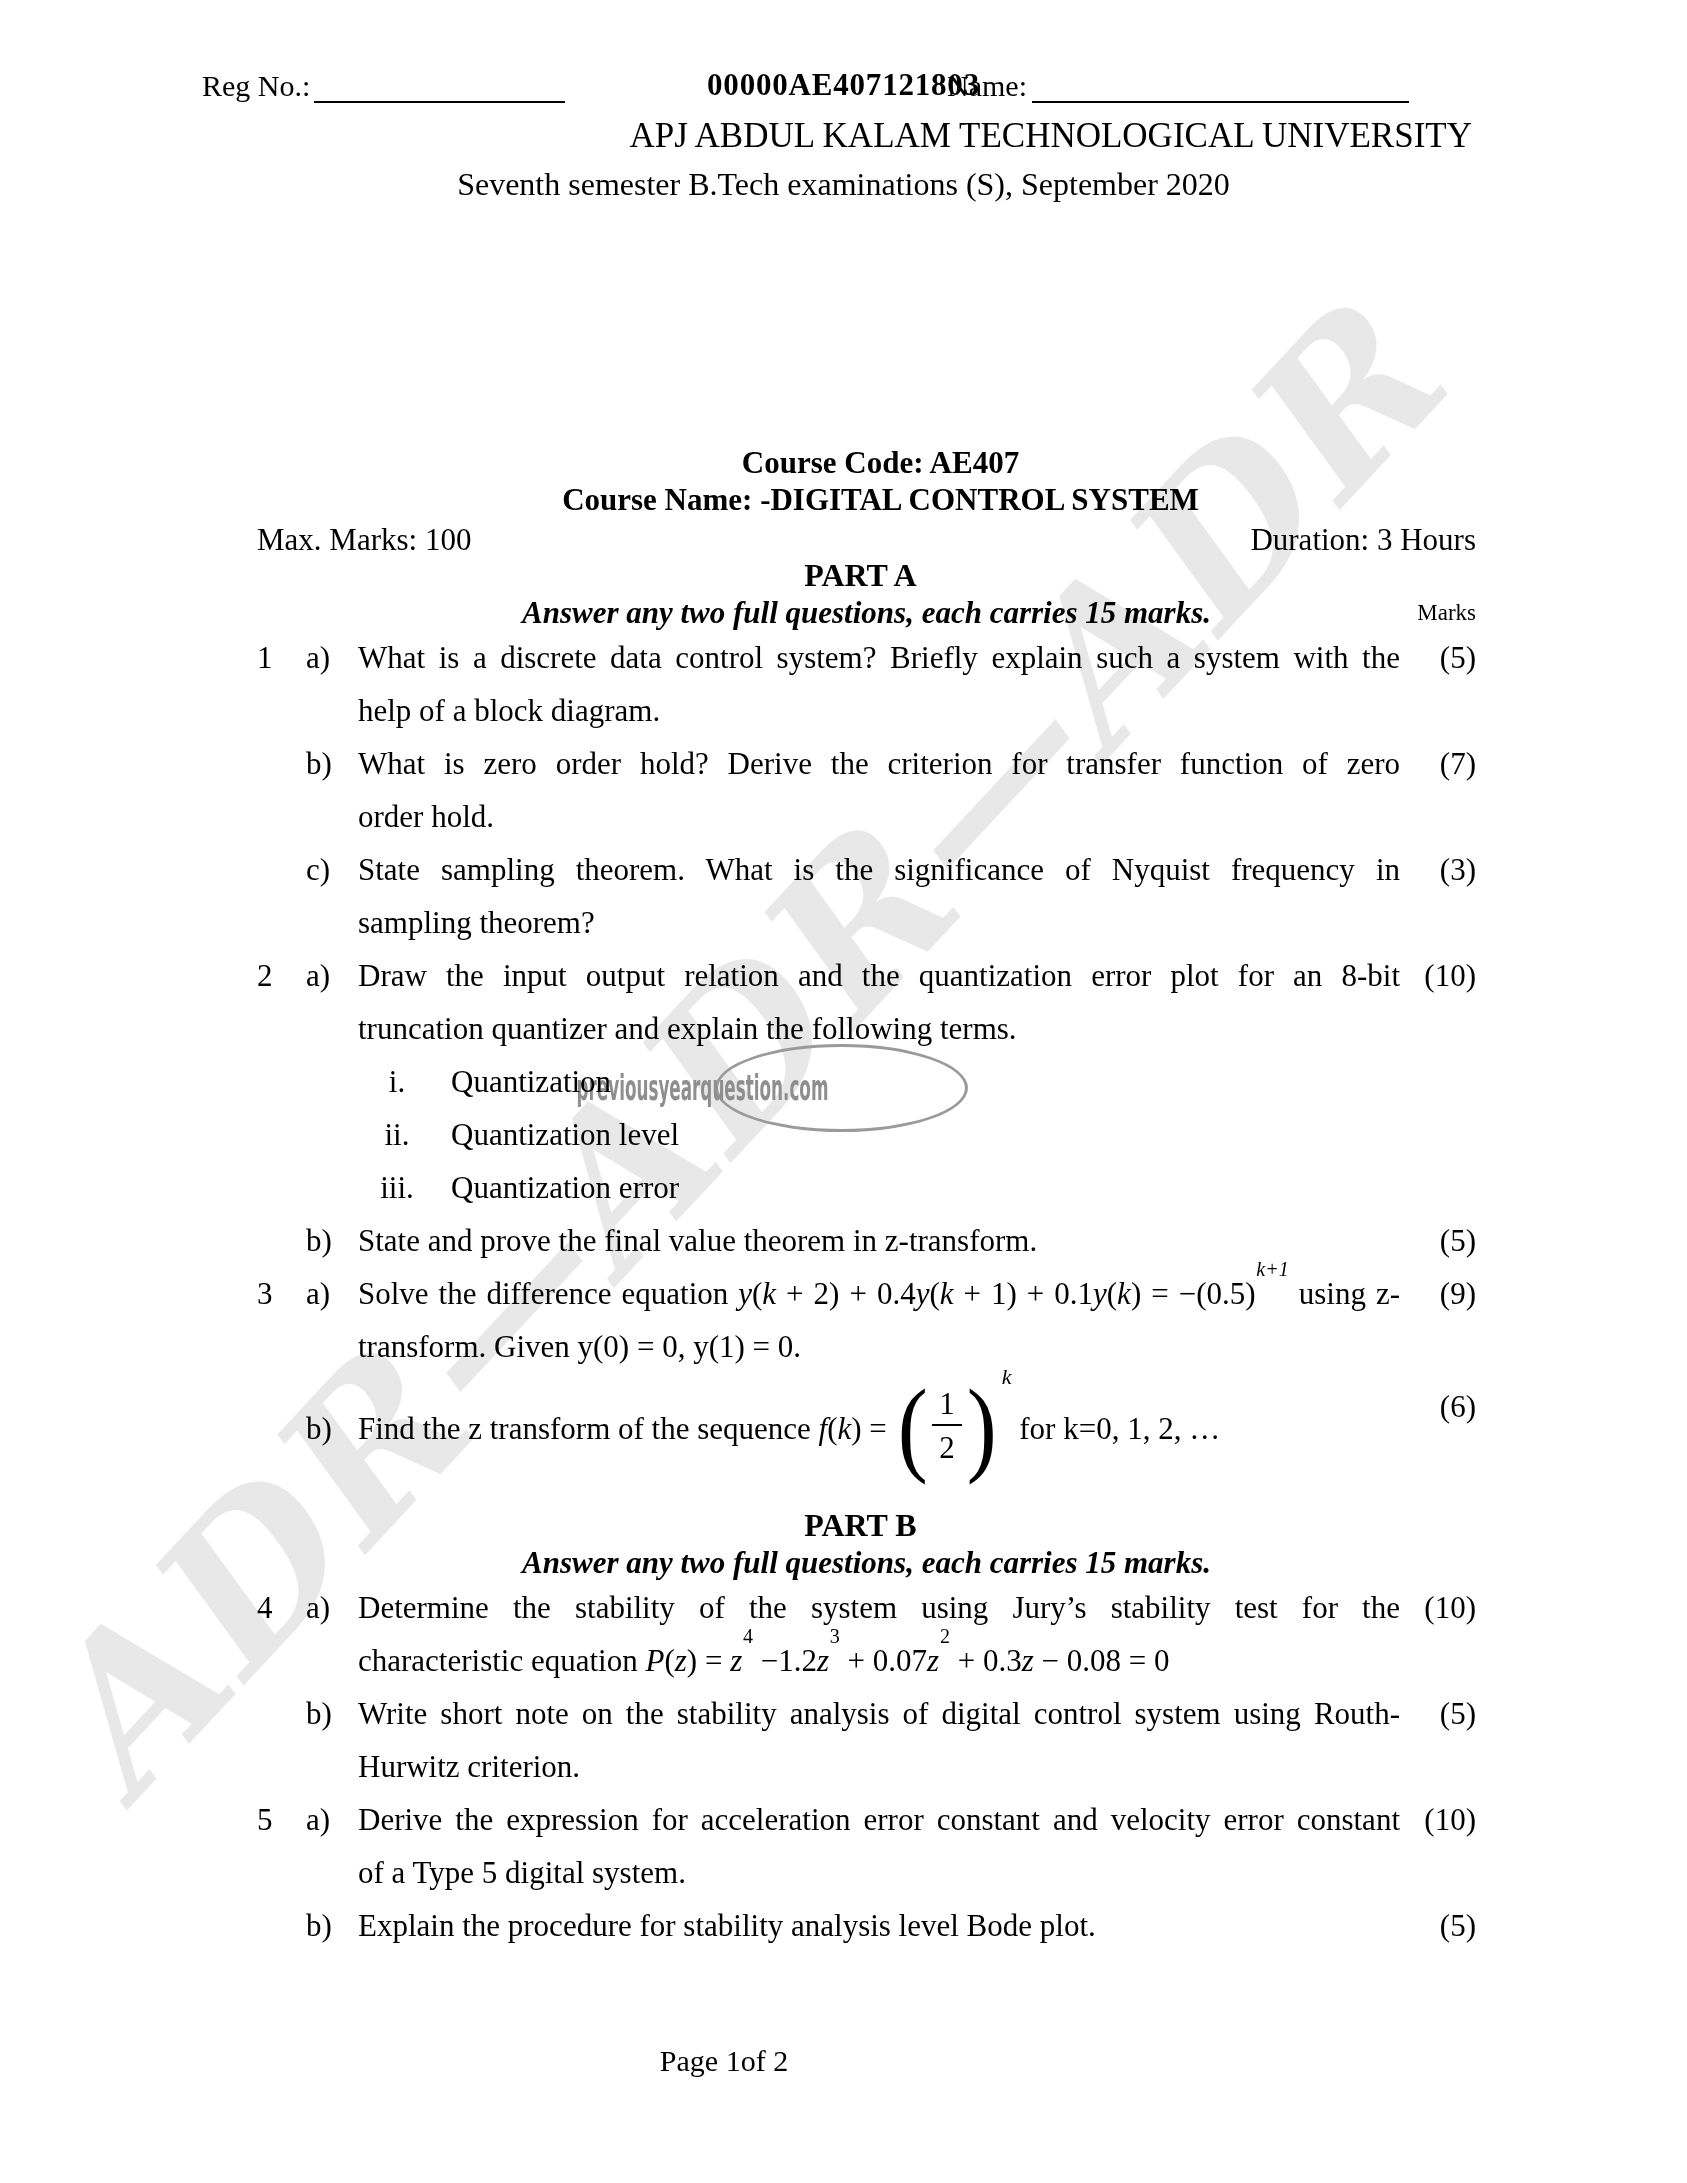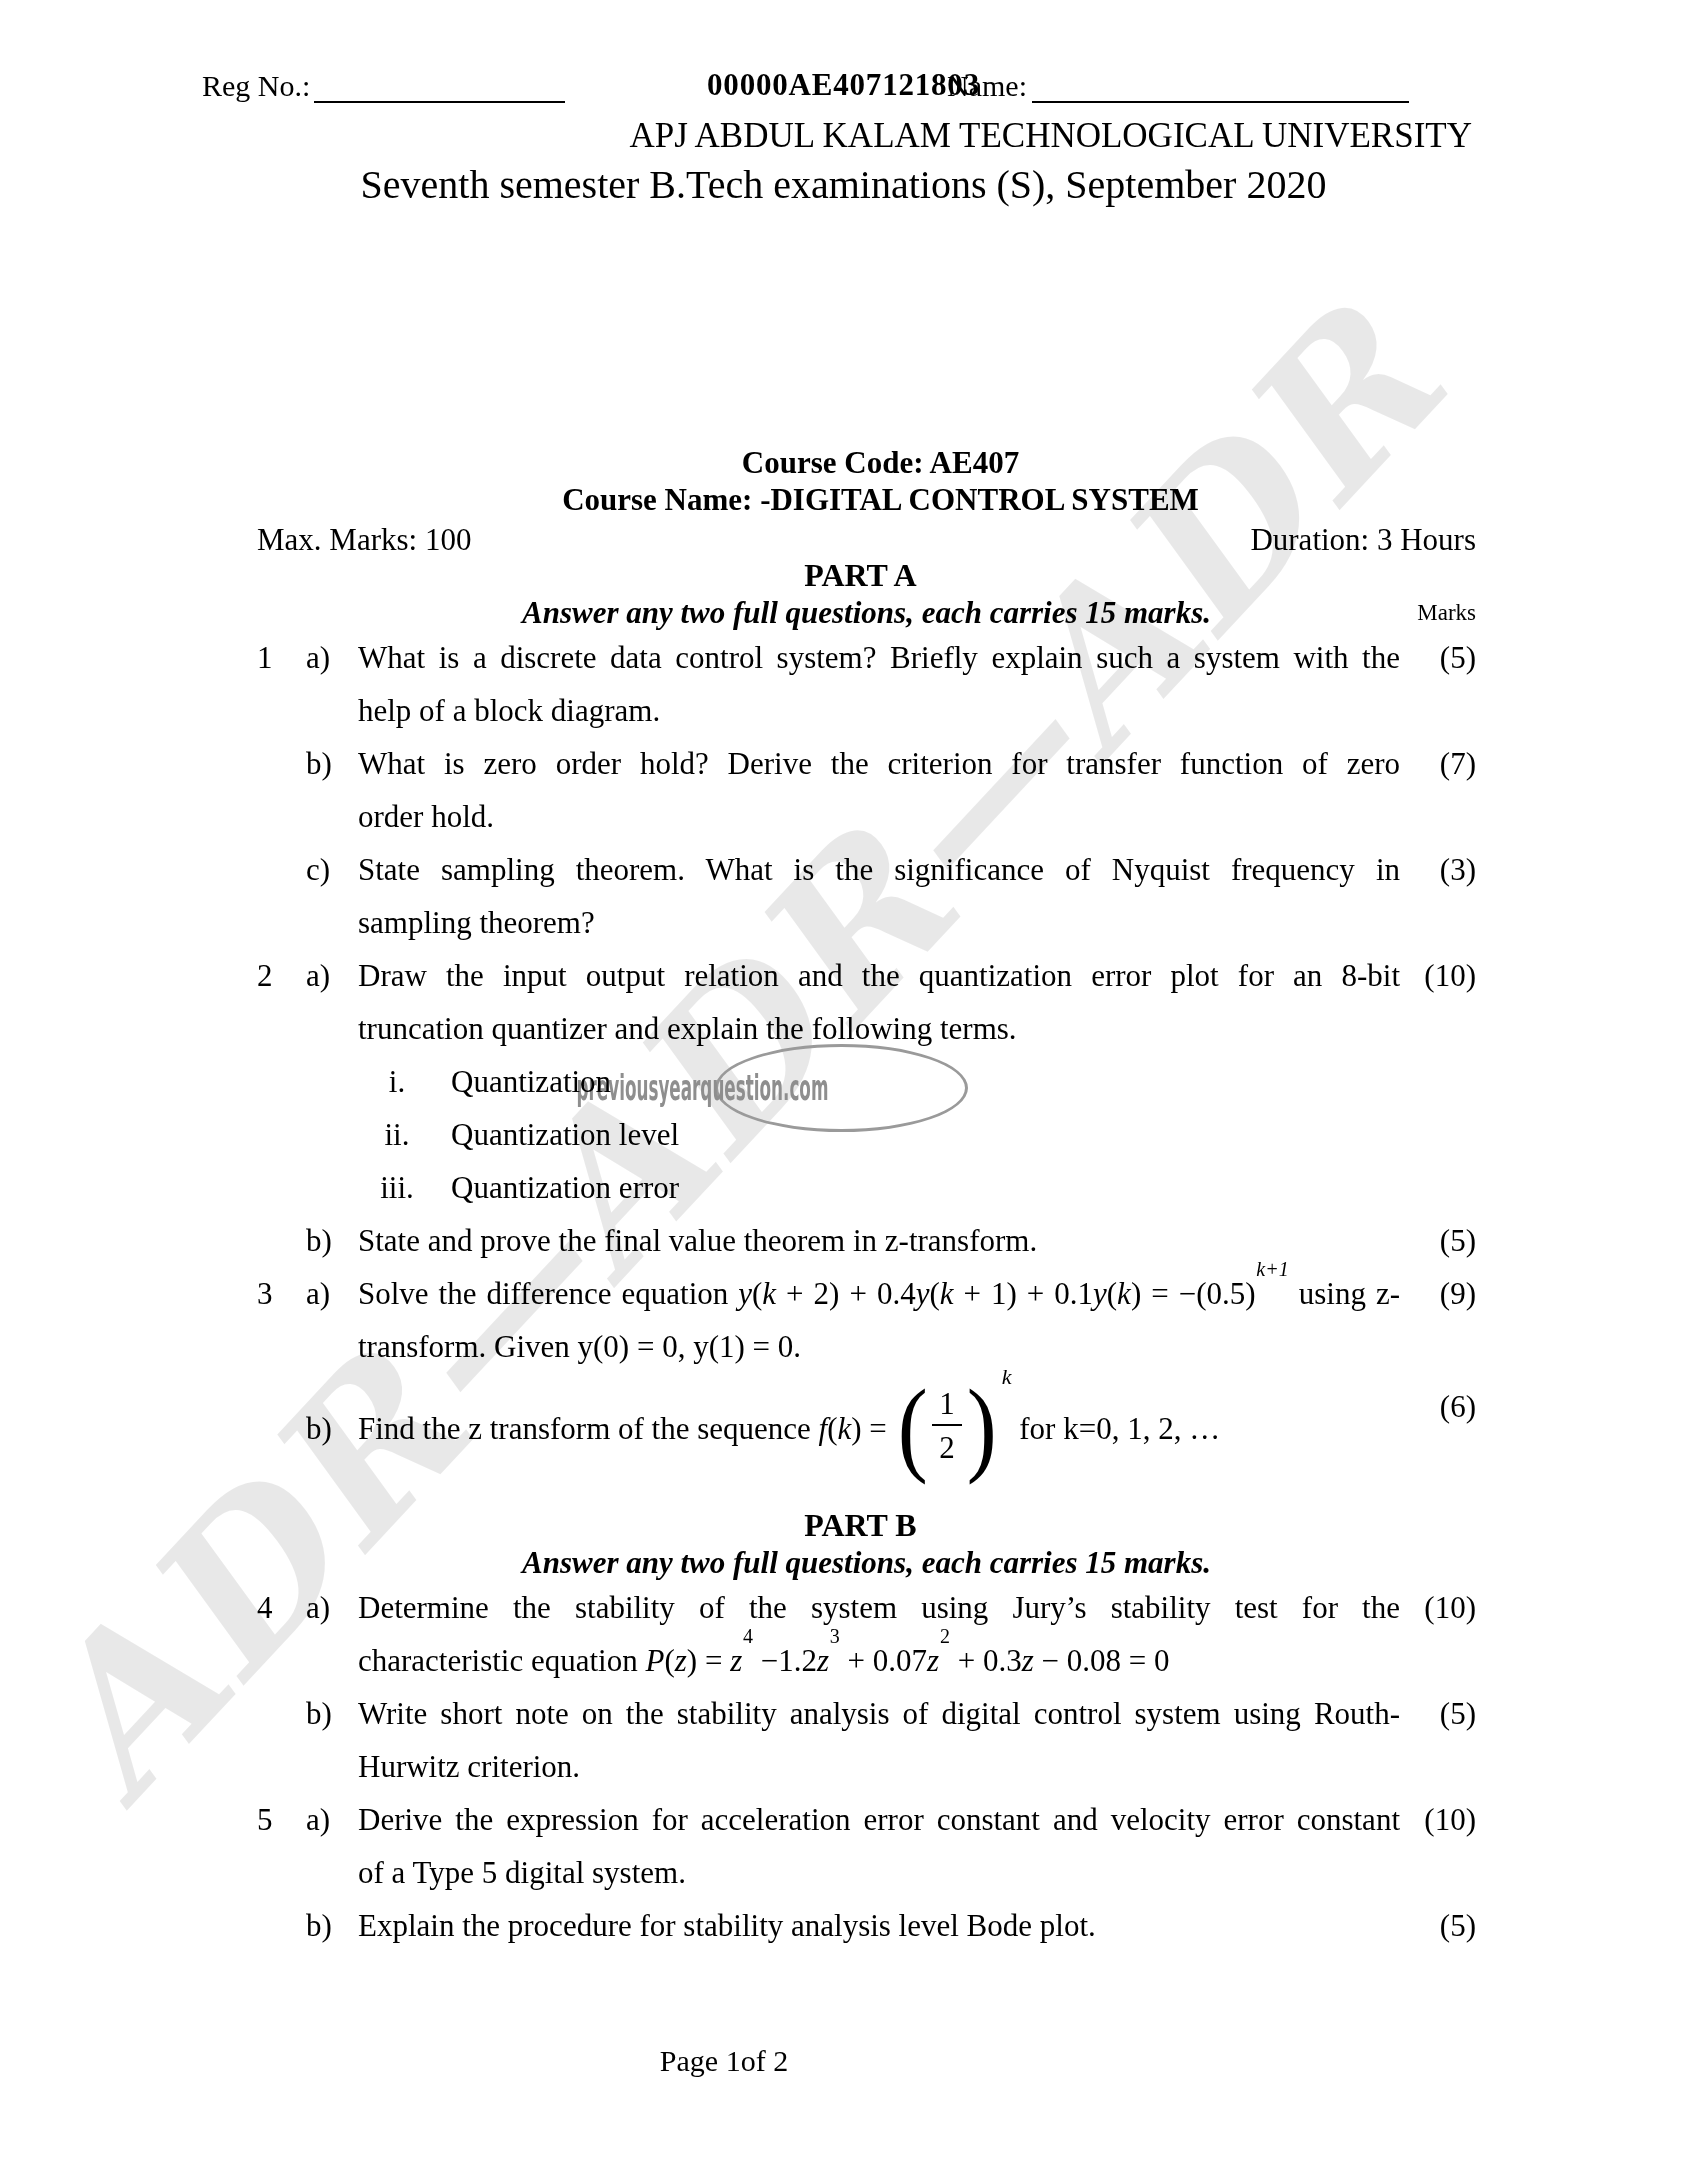--- a/index.html
+++ b/index.html
@@ -32,21 +32,21 @@
   .hdr-code { position:absolute; left:0; top:66px; width:1687px; text-align:center;
               font-weight:bold; font-size:31px; line-height:37px; letter-spacing:0.8px; z-index:3; }
   .hdr-name { position:absolute; left:947px; top:67px; font-size:30px; line-height:37px; z-index:4; }
   .uline { display:inline-block; border-bottom:2.5px solid #000; height:25px; vertical-align:-6.7px; }
   .ul-reg  { width:251px; margin-left:3.4px; }
   .ul-name { width:377px; margin-left:5px; }
 
   .title    { position:absolute; left:0; top:116px; width:1472px; text-align:right;
               font-weight:normal; font-size:35px; line-height:40px; z-index:3; }
   .subtitle { position:absolute; left:0; top:165px; width:1687px; text-align:center;
-              font-size:40px; line-height:39px; z-index:3; }
+              font-size:32px; line-height:39px; z-index:3; }
 
   .ccode { position:absolute; left:37px; top:444px; width:1687px; text-align:center;
            font-weight:bold; font-size:31px; line-height:37px; z-index:3; }
   .cname { position:absolute; left:37px; top:481px; width:1687px; text-align:center;
            font-weight:bold; font-size:31px; line-height:37px; z-index:3; }
   .mrow  { position:absolute; left:257px; top:521px; width:1219px;
            display:flex; justify-content:space-between; font-size:31px; line-height:37px; z-index:3; }
 
   .part-title { position:absolute; left:17px; top:557px; width:1687px; text-align:center;
                 font-weight:bold; font-size:32px; line-height:37px; z-index:3; }

